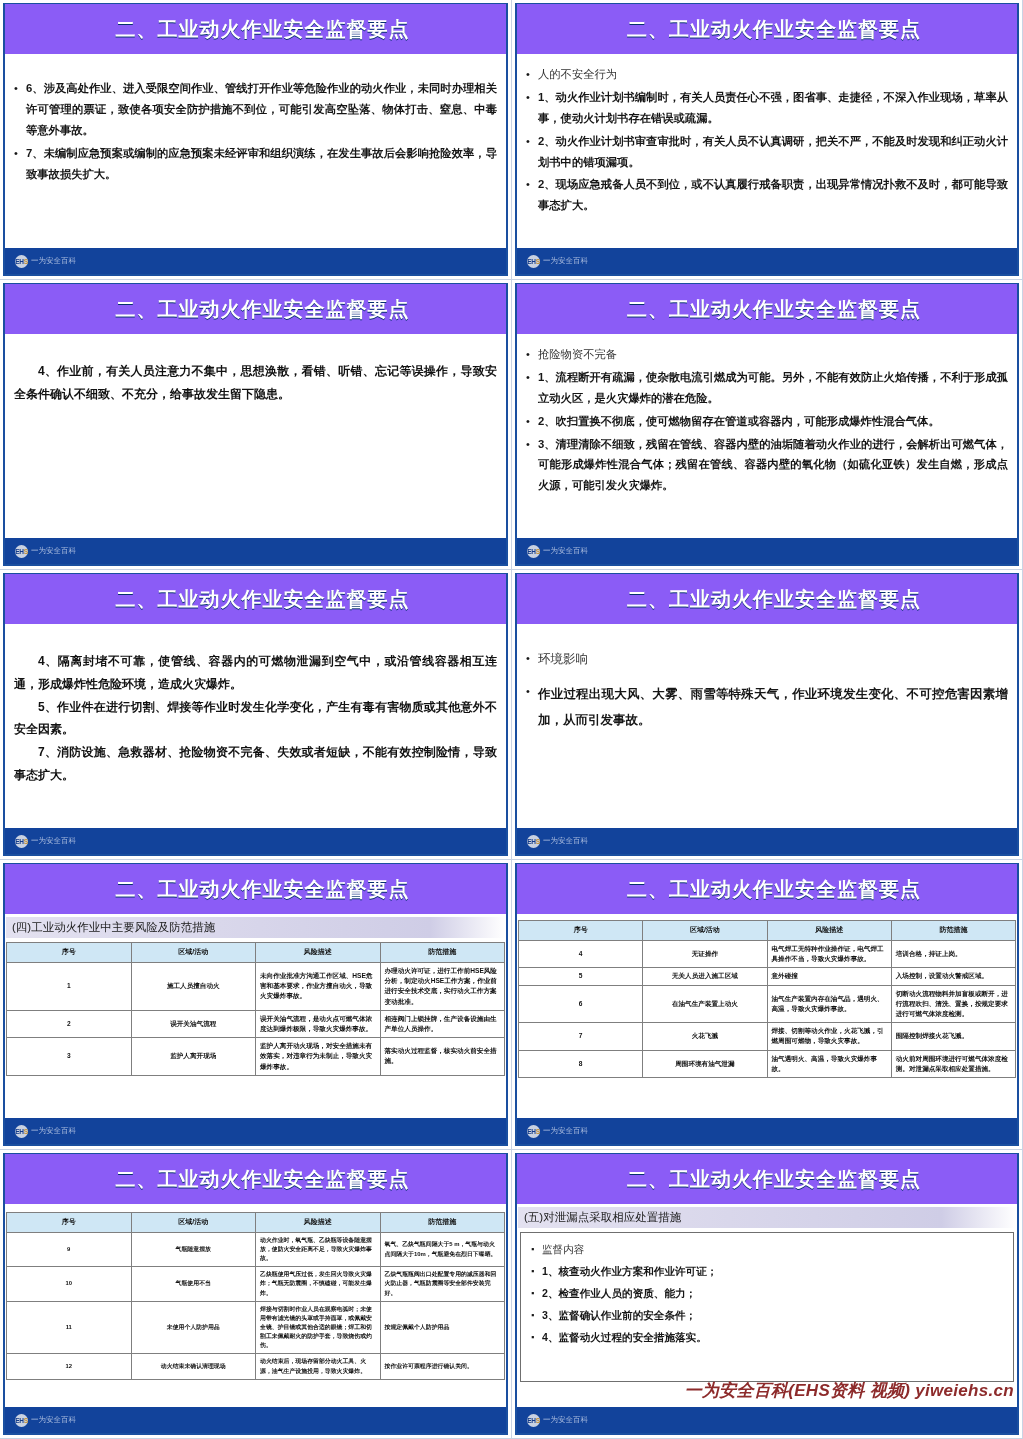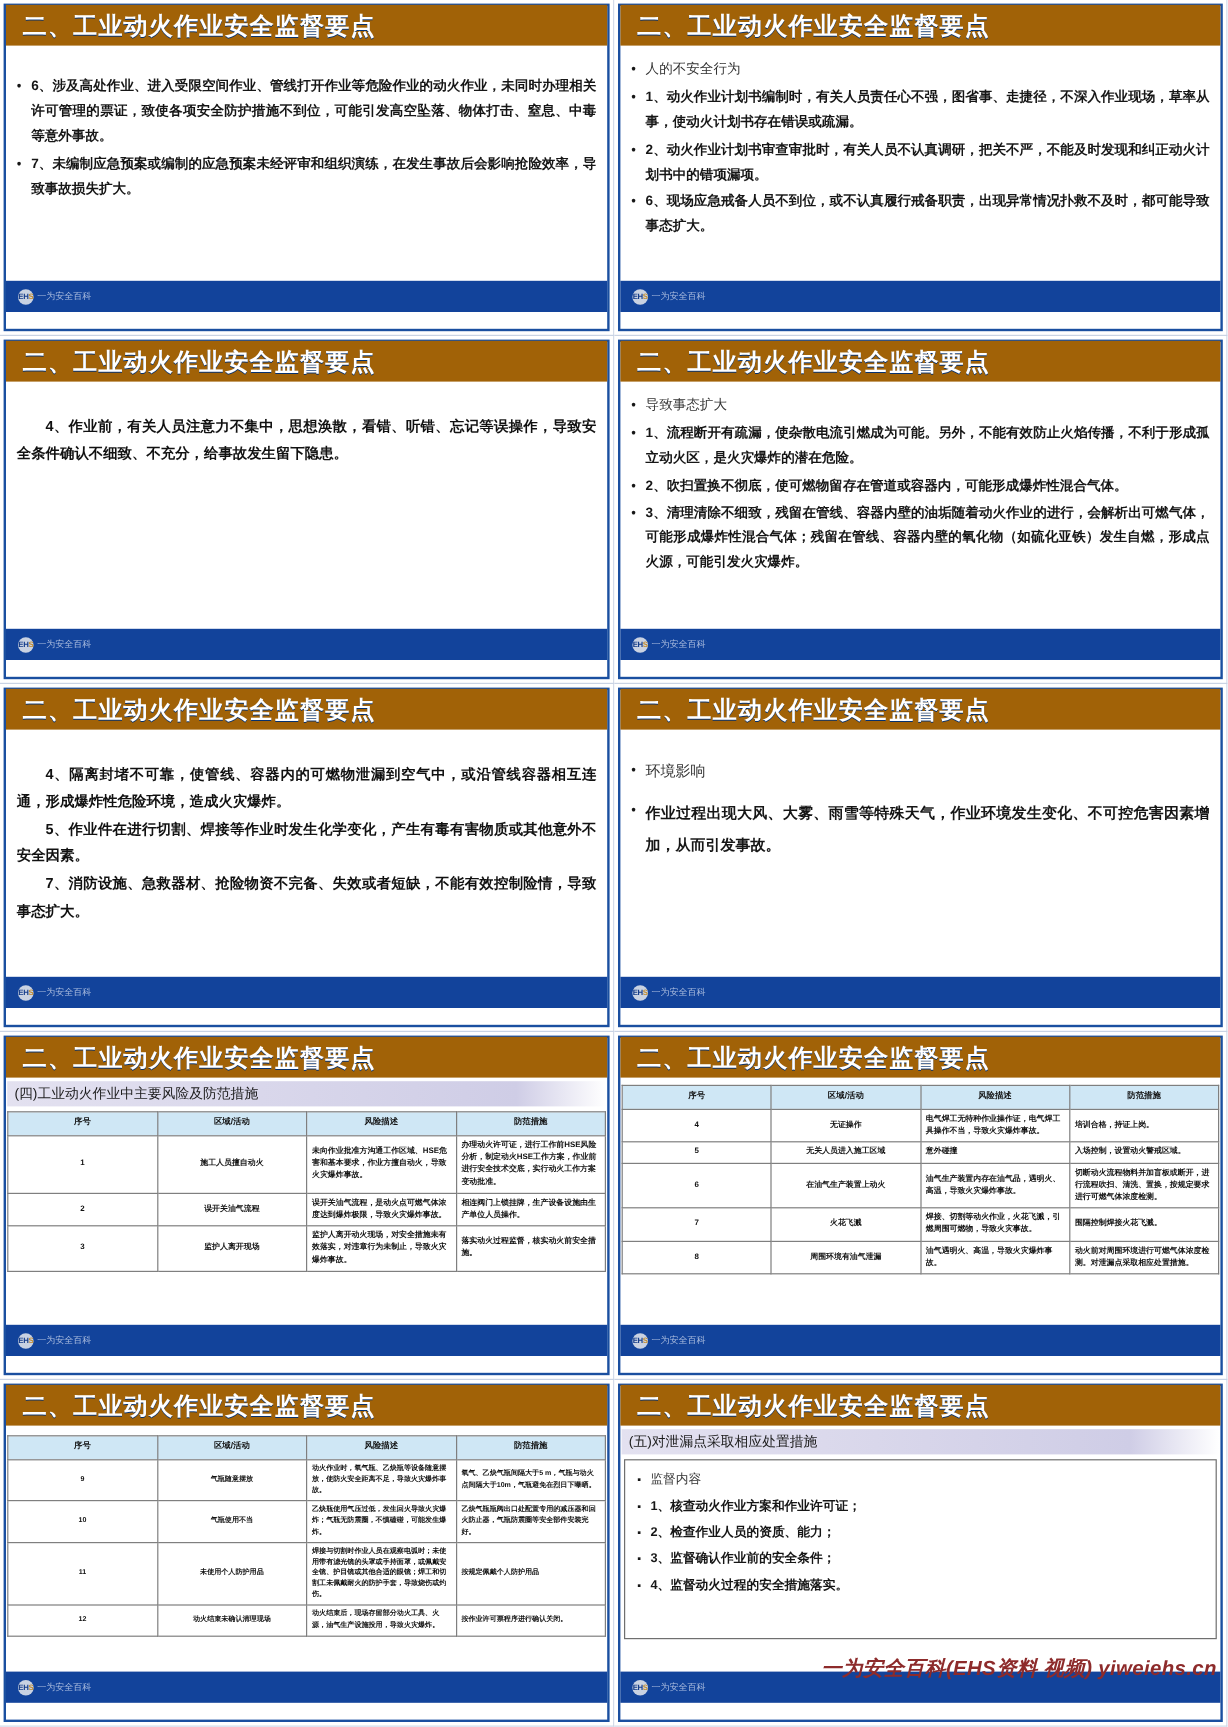--- a/index.html
+++ b/index.html
@@ -23,26 +23,27 @@
   
   .slide .frame{
     position:absolute;inset:3px;
     border:2px solid #1a4fa0;
     box-sizing:border-box;
     pointer-events:none;
   }
   .hdr{
     position:relative;
     margin:4px 5px 0 5px;
-    background:#a16207;
-    height:34px;
+    background:#8b5cf6;
+    height:50px;
     display:flex;align-items:center;
     padding-left:14px;
     box-sizing:border-box;
     z-index:2;
+    justify-content:center;
   }
   .hdr-text{
     color:#ffffff;
     font-size:20px;
     font-weight:bold;
     letter-spacing:1px;
     white-space:nowrap;
     text-shadow:0 1px 0 #06306d;
   }
   .body{
@@ -75,21 +76,21 @@
     font-weight:bold;
     color:#111;
     text-indent:2em;
     text-align:justify;
     margin:0;
   }
   .para-wrap{margin-top:2px;}
   
   .footer{
     position:absolute;
-    left:5px;right:5px;bottom:19px;
+    left:5px;right:5px;bottom:5px;
     height:26px;
     background:#12439b;
     display:flex;align-items:center;
     padding-left:10px;
     box-sizing:border-box;
     z-index:3;
   }
   .logo{
     display:flex;align-items:center;gap:3px;opacity:.82;
   }
@@ -218,21 +219,21 @@
       <div class="bul b-bold">
           <span class="dot">•</span>
           <span class="txt">1、动火作业计划书编制时，有关人员责任心不强，图省事、走捷径，不深入作业现场，草率从事，使动火计划书存在错误或疏漏。</span>
         </div>
       <div class="bul b-bold">
           <span class="dot">•</span>
           <span class="txt">2、动火作业计划书审查审批时，有关人员不认真调研，把关不严，不能及时发现和纠正动火计划书中的错项漏项。</span>
         </div>
       <div class="bul b-bold">
           <span class="dot">•</span>
-          <span class="txt">6、现场应急戒备人员不到位，或不认真履行戒备职责，出现异常情况扑救不及时，都可能导致事态扩大。</span>
+          <span class="txt">2、现场应急戒备人员不到位，或不认真履行戒备职责，出现异常情况扑救不及时，都可能导致事态扩大。</span>
         </div>
     </div>
     <div class="footer">
       <div class="logo">
         <span class="logo-badge">EH<span class="s">S</span></span>
         <span class="logo-text">一为安全百科</span>
       </div>
     </div>
   </div>
 
@@ -255,21 +256,21 @@
 
   <div class="slide" style="height:290px">
     <div class="frame"></div>
     <div class="hdr">
       <span class="hdr-text">二、工业动火作业安全监督要点</span>
     </div>
     <div class="body">
       <div class="sp-top"></div>
       <div class="bul b-light">
           <span class="dot">•</span>
-          <span class="txt">导致事态扩大</span>
+          <span class="txt">抢险物资不完备</span>
         </div>
       <div class="bul b-bold">
           <span class="dot">•</span>
           <span class="txt">1、流程断开有疏漏，使杂散电流引燃成为可能。另外，不能有效防止火焰传播，不利于形成孤立动火区，是火灾爆炸的潜在危险。</span>
         </div>
       <div class="bul b-bold">
           <span class="dot">•</span>
           <span class="txt">2、吹扫置换不彻底，使可燃物留存在管道或容器内，可能形成爆炸性混合气体。</span>
         </div>
       <div class="bul b-bold">

